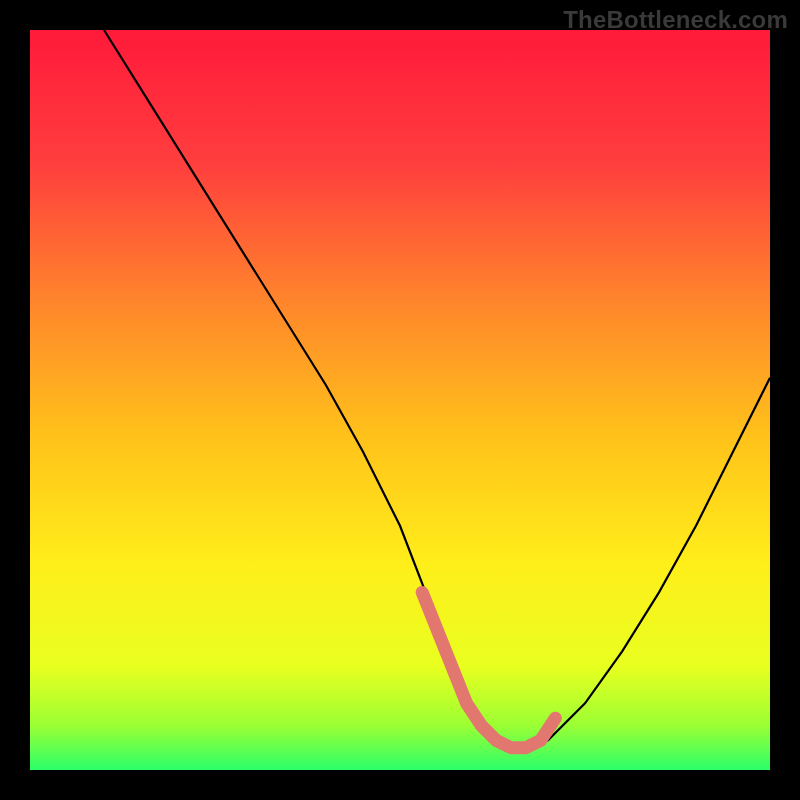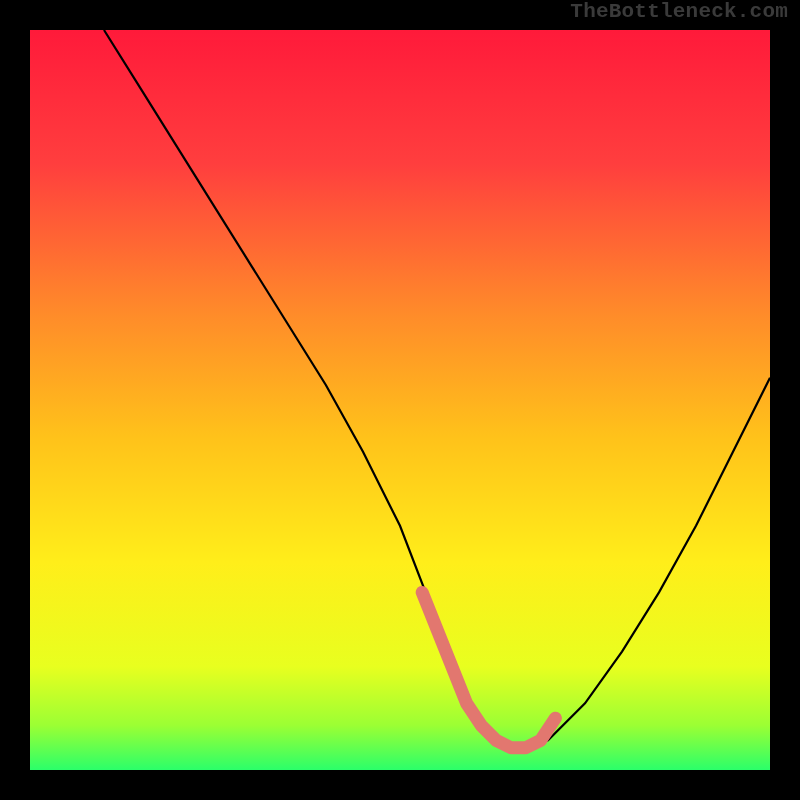--- a/index.html
+++ b/index.html
@@ -12,28 +12,27 @@
     overflow: hidden;
   }
   .frame {
     position: relative;
     width: 800px;
     height: 800px;
     background: #000;
   }
   .watermark {
     position: absolute;
-    top: 0;
+    top: 6px;
     right: 12px;
     color: #3a3a3a;
-    font-size: 21px;
+    font-size: 24px;
     font-weight: 600;
     letter-spacing: 0.2px;
     user-select: none;
-    font-family: Liberation Mono, monospace;
   }
   svg {
     position: absolute;
     left: 0;
     top: 0;
   }
 </style>
 </head>
 <body>
 

